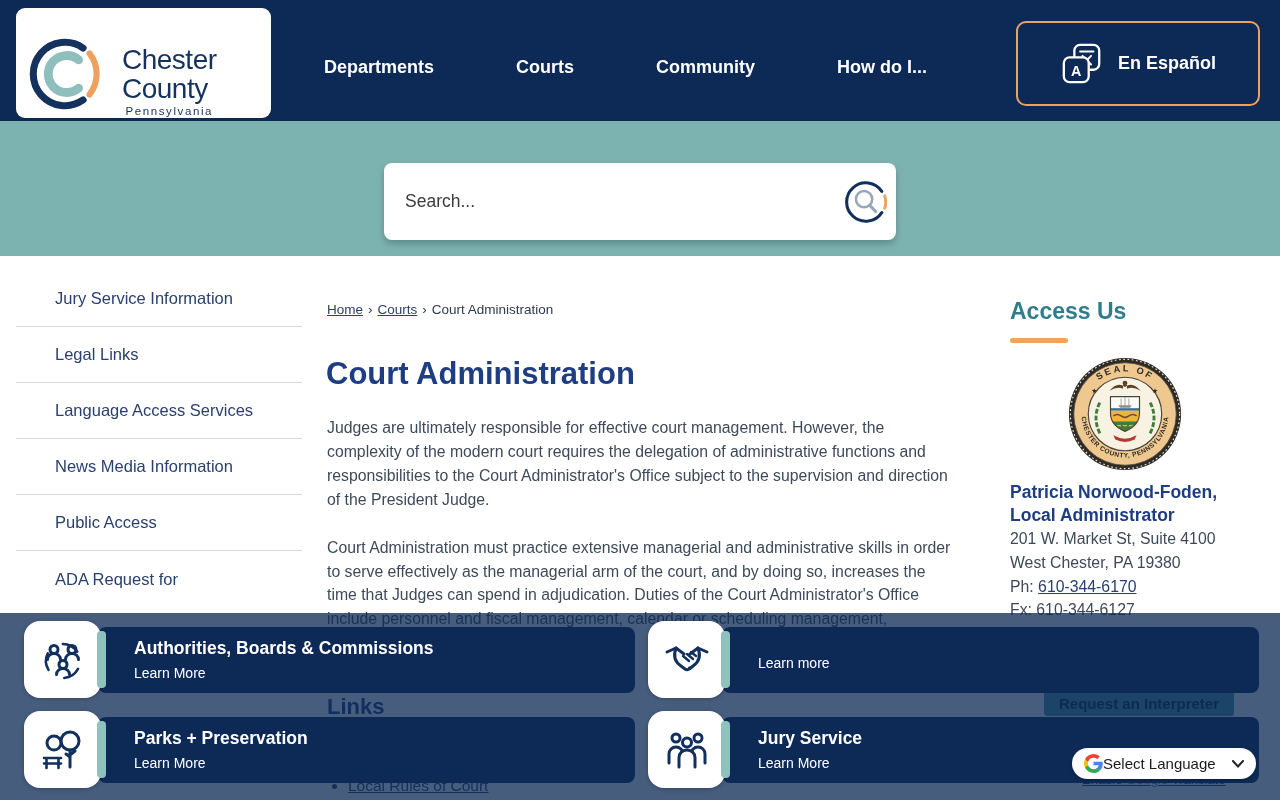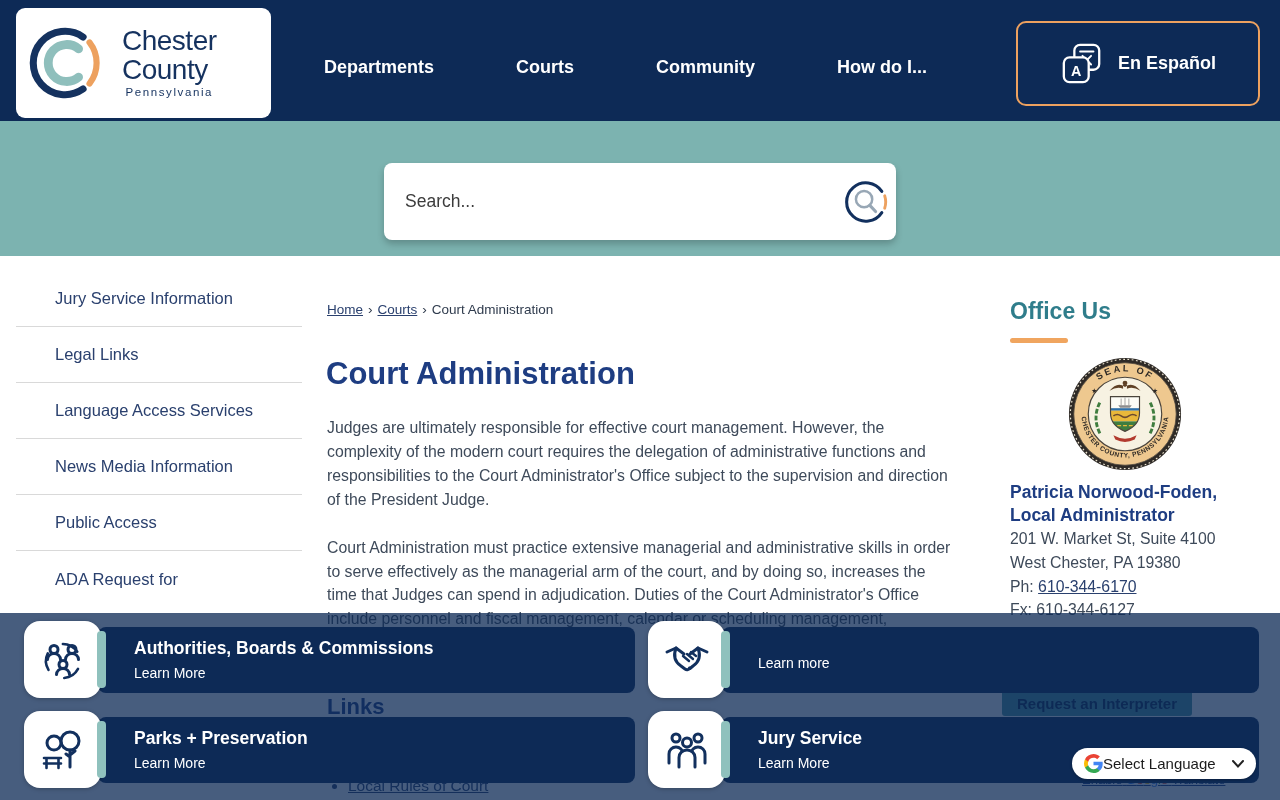--- a/index.html
+++ b/index.html
@@ -2,21 +2,21 @@
 <html><head>
 <meta charset="utf-8">
 <style>
   * { box-sizing: border-box; margin: 0; padding: 0; }
   html,body { width:1280px; height:800px; overflow:hidden; font-family:"Liberation Sans", sans-serif; background:#fff; }
   .page { position:absolute; top:0; left:0; width:1280px; height:800px; overflow:hidden; }
 
   
   .header { position:absolute; top:0; left:0; width:1280px; height:121px; background:#0d2a56; }
   .logo { position:absolute; left:16px; top:8px; width:255px; height:110px; background:#fff; border-radius:9px;
-          display:flex; align-items:center; padding:0 20px 0 12px; gap:6px; cursor:pointer; }
+          display:flex; align-items:flex-end; padding:0 20px 0 12px; gap:6px; cursor:pointer; }
   .logo svg { width:88px; height:88px; flex:none; }
   .logo-text { color:#15325f; font-size:28px; line-height:1.02; font-weight:500; letter-spacing:-0.5px; }
   .logo-sub { font-size:11.5px; letter-spacing:1.6px; font-weight:400; margin-top:3px; text-align:center; }
   .nav { position:absolute; left:324px; top:0; height:134px; display:flex; align-items:center; gap:82px; }
   .nav-item { color:#fff; font-size:18px; font-weight:700; white-space:nowrap; cursor:pointer; }
   .espanol { position:absolute; left:1016px; top:21px; width:244px; height:85px; background:transparent;
              border:2.5px solid #eda15f; border-radius:10px; display:flex; align-items:center; justify-content:center;
              gap:14px; color:#fff; font-size:18px; font-weight:700; font-family:inherit; cursor:pointer; }
 
   
@@ -48,21 +48,21 @@
   .links-list a { color:#2a406e; text-decoration:underline; cursor:pointer; }
 
   
   .contact-col { position:absolute; left:1010px; top:298px; width:250px; }
   .contact-heading { font-size:23px; font-weight:700; color:#2f7d8b; }
   .accent-bar { width:58px; height:5px; background:#f0a55f; border-radius:2.5px; margin-top:13px; }
   .seal { display:block; margin:13px 0 0 57px; }
   .contact-name { margin-top:9px; font-size:17.5px; font-weight:700; color:#1e3d82; line-height:23px; }
   .contact-line { font-size:15.8px; color:#3e4a5a; line-height:23.8px; }
   .phone-link { color:#2a406e; text-decoration:underline; cursor:pointer; }
-  .interpreter-btn { position:absolute; left:1002px; top:690px; width:190px; height:26px; background:#4e96a4;
+  .interpreter-btn { position:absolute; left:1044px; top:690px; width:190px; height:26px; background:#4e96a4;
                      color:#0d2a56; font-size:15px; font-weight:700; display:flex; align-items:center;
                      justify-content:center; border-radius:3px; border:none; font-family:inherit; cursor:pointer; }
   .attribution { position:absolute; left:1082px; top:772px; font-size:13px; color:#1e3d82;
                  text-decoration:underline; cursor:pointer; white-space:nowrap; }
 
   
   .backdrop { position:absolute; left:0; top:613px; width:1280px; height:187px; background:rgba(13,42,86,0.76); z-index:50; }
   .card { position:absolute; display:flex; align-items:center; z-index:60; cursor:pointer; }
   .card-icon { width:77px; height:77px; background:#fff; border-radius:16px; display:flex; align-items:center;
                justify-content:center; position:relative; z-index:3; box-shadow:0 1px 4px rgba(0,0,0,0.25); }
@@ -150,21 +150,21 @@
   </div>
 
   <div class="links-heading">Links</div>
   <ul class="links-list">
     <li>
       <a>Local Rules of Court</a>
     </li>
   </ul>
 
   <aside class="contact-col">
-    <h2 class="contact-heading">Office Us</h2>
+    <h2 class="contact-heading">Access Us</h2>
     <div class="accent-bar"></div>
 
     <svg class="seal" viewBox="0 0 120 120" width="116" height="116">
       <circle cx="60" cy="60" r="58" fill="#2e2a26"></circle>
       <circle cx="60" cy="60" r="56.5" fill="none" stroke="#efe6d2" stroke-width="1.2" stroke-dasharray="1.8 2.6"></circle>
       <circle cx="60" cy="60" r="53" fill="#eec88f" stroke="#4a443c" stroke-width="0.8"></circle>
       <circle cx="60" cy="60" r="38" fill="#f7f2e2" stroke="#4a443c" stroke-width="1.2"></circle>
       <defs>
         <path id="sealTopArc" d="M 16,60 A 44,44 0 0 1 104,60"></path>
         <path id="sealBotArc" d="M 15,60 A 45,45 0 0 0 105,60"></path>

